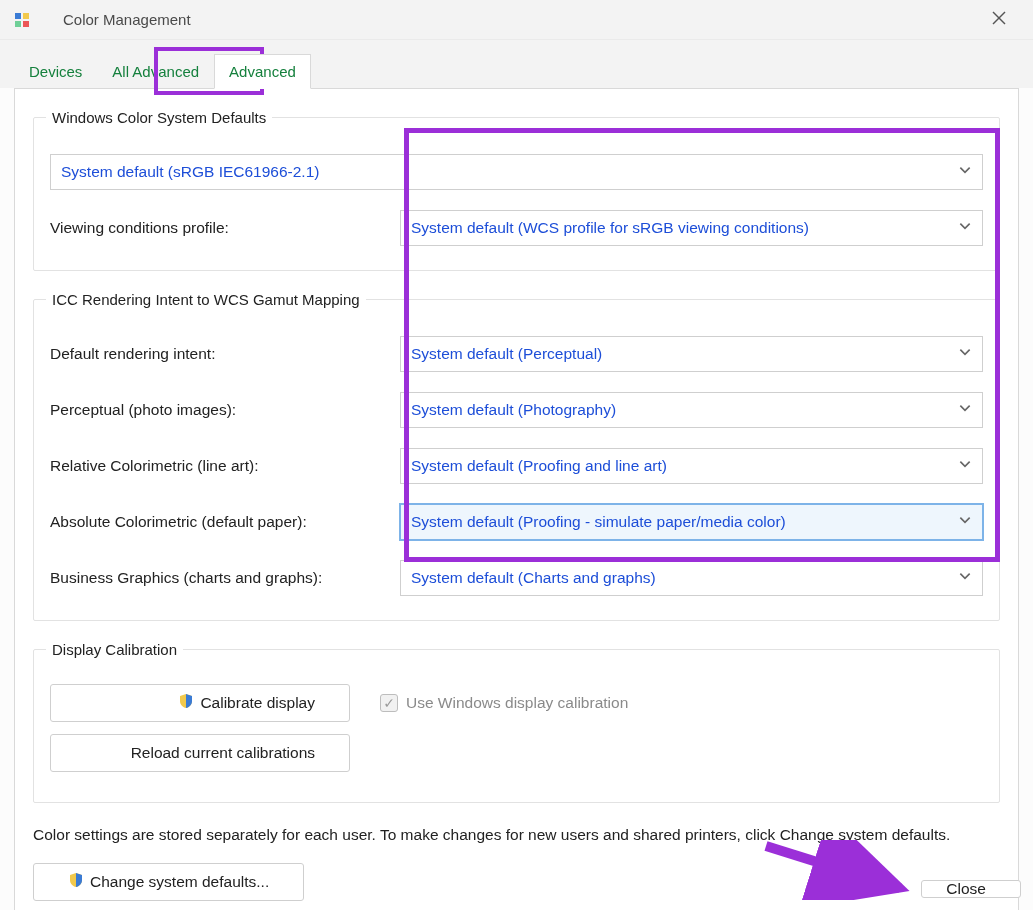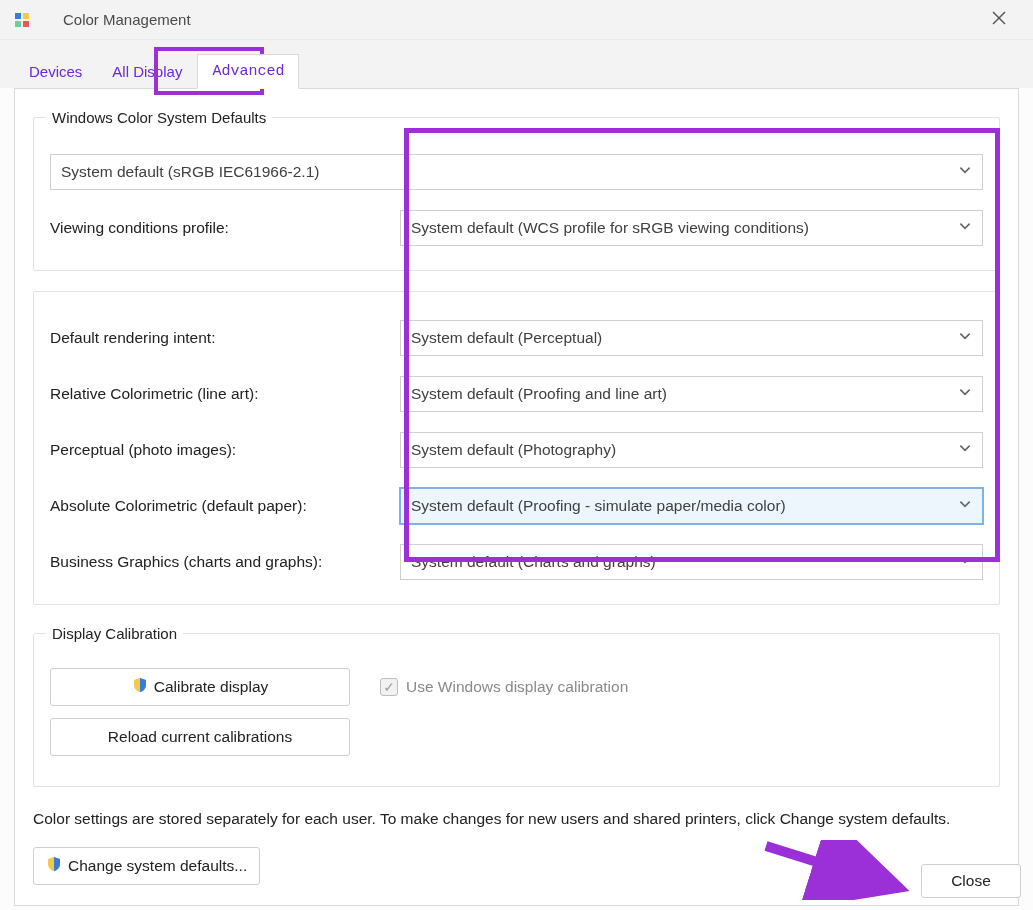--- a/index.html
+++ b/index.html
@@ -3,34 +3,34 @@
 <meta charset="utf-8">
 <style>
   * { box-sizing: border-box; font-family: "Segoe UI", Arial, sans-serif; }
   body { margin: 0; background: #fcfcfc; width: 1033px; height: 910px; overflow: hidden; position: relative; }
   .window { width: 1033px; height: 910px; background: #fcfcfc; position: relative; }
   .titlebar { height: 40px; display: flex; align-items: center; padding: 0 14px; background: #f3f3f3; border-bottom: 1px solid #eaeaea; gap: 23px; }
   .titlebar .app-icon { width: 16px; height: 16px; margin-right: 10px; }
   .titlebar .title { color: #4a4a4a; font-size: 15px; flex: 1; }
   .titlebar .close-x { width: 40px; text-align: center; color: #555; font-size: 18px; font-weight: 300; cursor: default; }
   .tabs { display: flex; align-items: flex-end; padding: 14px 14px 0 14px; background: #f3f3f3;}
-  .tab { padding: 8px 14px 8px 14px; font-size: 15px; color: #6d28d9; border: 1px solid transparent; border-bottom: none; cursor: default; position: relative; }
-  .tab.active { background: #ffffff; border-color: #d9d9d9; border-bottom: 1px solid #fff; margin-bottom: -1px; z-index: 2; font-family: Liberation Mono, monospace;}
+  .tab { padding: 8px 14px 8px 14px; font-size: 15px; color: #15803d; border: 1px solid transparent; border-bottom: none; cursor: default; position: relative; }
+  .tab.active { background: #ffffff; border-color: #d9d9d9; border-bottom: 1px solid #fff; margin-bottom: -1px; z-index: 2;}
   .highlight-tab { position: absolute; border: 4px solid #9b2fd8; pointer-events: none; }
   .content { background: #ffffff; margin: 0 14px 14px 14px; border: 1px solid #d9d9d9; padding: 20px 18px 14px 18px; position: relative;}
   fieldset.group { border: 1px solid #e2e2e2; border-radius: 2px; padding: 18px 16px 18px 16px; margin: 0 0 20px 0; position: relative; }
   fieldset.group > legend { font-size: 15px; color: #222; padding: 0 6px; margin-left: -4px; background: #fff;}
   .row { display: flex; align-items: center; margin: 10px 0 20px 0; }
   .row:last-child { margin-bottom: 6px; }
   .row .label { width: 350px; font-size: 15.5px; color: #222; }
   .row .select { flex: 1; }
-  .sel { width: 100%; height: 36px; border: 1px solid #cfcfcf; background: #ffffff; display: flex; align-items: center; padding: 0 10px; font-size: 15.5px; color: #404040; position: relative; cursor: default;}
+  .sel { width: 100%; height: 36px; border: 1px solid #cfcfcf; background: #ffffff; display: flex; align-items: center; padding: 0 10px; font-size: 15.5px; color: #1d4ed8; position: relative; cursor: default;}
   .sel.focused { outline: 2px solid #7db3e8; outline-offset: -1px; background: #eef6fd;}
   .sel .chev { position: absolute; right: 10px; color: #666; }
-  .btn { display: inline-flex; align-items: center; justify-content: center; height: 38px; padding: 0 12px; border: 1px solid #cfcfcf; background: #ffffff; font-size: 15.5px; color: #222; border-radius: 3px; cursor: default;}
+  .btn { display: inline-flex; align-items: center; justify-content: flex-end; height: 38px; padding: 0 34px; border: 1px solid #cfcfcf; background: #ffffff; font-size: 15.5px; color: #222; border-radius: 3px; cursor: default;}
   .btn .shield { margin-right: 6px; }
   .calib-row { display: flex; align-items: center; gap: 30px; margin: 8px 0 12px 0;}
   .chk { display: inline-flex; align-items: center; gap: 8px; color: #8a8a8a; font-size: 15.5px;}
   .chk .box { width: 18px; height: 18px; border: 1px solid #bdbdbd; border-radius: 3px; background: #f1f1f1; display:inline-flex; align-items:center; justify-content:center; color:#9a9a9a; font-size:14px;}
   .note { font-size: 15.5px; color: #222; line-height: 1.55; margin: 10px 0 16px 0;}
   .footer { position: absolute; right: 12px; bottom: 12px; }
   .highlight-box { position: absolute; border: 5px solid #9b2fd8; pointer-events: none; }
   .arrow { position: absolute; pointer-events: none; }
   .shield-svg { width: 16px; height: 16px; display:inline-block; }
   .chev-svg { width: 14px; height: 14px; }
@@ -55,21 +55,21 @@
     <span class="close-x">
       <svg width="14" height="14" viewBox="0 0 14 14">
           <line x1="1" y1="1" x2="13" y2="13" stroke="#555" stroke-width="1.4"></line>
           <line x1="13" y1="1" x2="1" y2="13" stroke="#555" stroke-width="1.4"></line>
         </svg>
     </span>
   </div>
 
   <div class="tabs">
     <div class="tab">Devices</div>
-    <div class="tab">All Display</div>
+    <div class="tab">All Advanced</div>
     <div class="tab active">Advanced</div>
   </div>
 
   <div class="content">
 
     
     <fieldset class="group">
       <legend>Windows Color System Defaults</legend>
       <div class="row">
         <div class="select">
@@ -89,47 +89,48 @@
             <span class="chev"><svg class="chev-svg" viewBox="0 0 12 12">
                   <polyline points="2,4 6,8 10,4" fill="none" stroke="#666" stroke-width="1.4"></polyline>
                 </svg></span>
           </div>
         </div>
       </div>
     </fieldset>
 
     
     <fieldset class="group">
+      <legend>ICC Rendering Intent to WCS Gamut Mapping</legend>
       <div class="row">
         <div class="label">Default rendering intent:</div>
         <div class="select">
             <div class="sel">
               <span>System default (Perceptual)</span>
               <span class="chev"><svg class="chev-svg" viewBox="0 0 12 12">
                   <polyline points="2,4 6,8 10,4" fill="none" stroke="#666" stroke-width="1.4"></polyline>
                 </svg></span>
             </div>
           </div>
       </div>
       <div class="row">
+        <div class="label">Perceptual (photo images):</div>
+        <div class="select">
+            <div class="sel">
+              <span>System default (Photography)</span>
+              <span class="chev"><svg class="chev-svg" viewBox="0 0 12 12">
+                  <polyline points="2,4 6,8 10,4" fill="none" stroke="#666" stroke-width="1.4"></polyline>
+                </svg></span>
+            </div>
+          </div>
+      </div>
+      <div class="row">
         <div class="label">Relative Colorimetric (line art):</div>
         <div class="select">
             <div class="sel">
               <span>System default (Proofing and line art)</span>
-              <span class="chev"><svg class="chev-svg" viewBox="0 0 12 12">
-                  <polyline points="2,4 6,8 10,4" fill="none" stroke="#666" stroke-width="1.4"></polyline>
-                </svg></span>
-            </div>
-          </div>
-      </div>
-      <div class="row">
-        <div class="label">Perceptual (photo images):</div>
-        <div class="select">
-            <div class="sel">
-              <span>System default (Photography)</span>
               <span class="chev"><svg class="chev-svg" viewBox="0 0 12 12">
                   <polyline points="2,4 6,8 10,4" fill="none" stroke="#666" stroke-width="1.4"></polyline>
                 </svg></span>
             </div>
           </div>
       </div>
       <div class="row">
         <div class="label">Absolute Colorimetric (default paper):</div>
         <div class="select">
             <div class="sel focused">
@@ -182,21 +183,21 @@
       <span class="shield"><svg class="shield-svg" viewBox="0 0 16 16">
             <path d="M8 1 L14 3 V8 C14 12 11 14.5 8 15 C5 14.5 2 12 2 8 V3 Z" fill="#f2c94c"></path>
             <path d="M8 1 L14 3 V8 C14 12 11 14.5 8 15 V1 Z" fill="#3a7bd5"></path>
           </svg></span>
       <span>Change system defaults...</span>
     </div>
 
   </div>
 
   <div class="footer">
-    <div class="btn" style="width:100px; height:34px;">
+    <div class="btn" style="width:100px; height:18px;">
       <span>Close</span>
     </div>
   </div>
 
   <div class="highlight-tab" style="left:154px; top:47px; width:110px; height:48px;"></div>
   <div class="highlight-box" style="left:404px; top:128px; width:596px; height:434px;"></div>
   <svg class="arrow" style="left:760px; top:840px; width:160px; height:60px;" viewBox="0 0 160 60">
     <defs>
         <marker id="ah" markerWidth="12" markerHeight="12" refX="9" refY="5" orient="auto">
           <path d="M0,0 L10,5 L0,10 Z" fill="#9b2fd8"></path>

